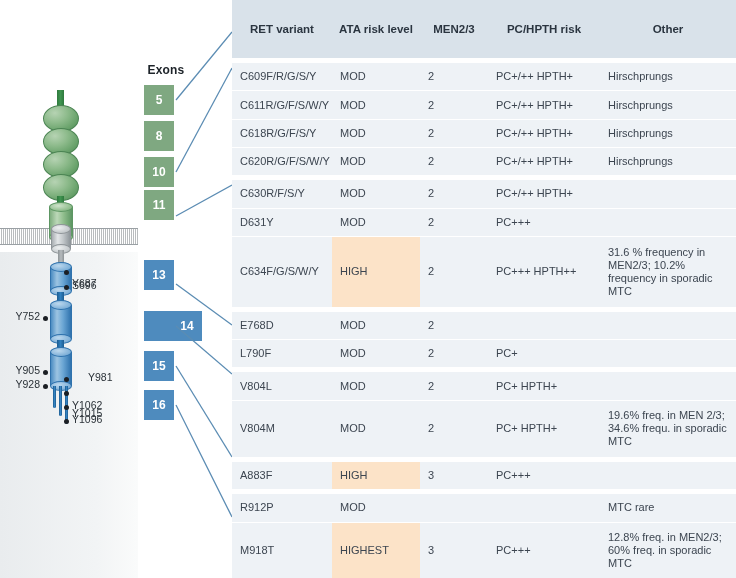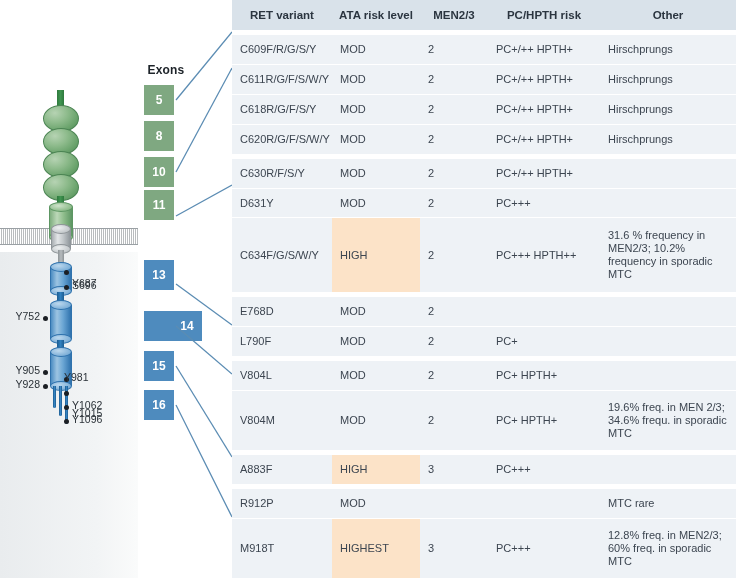--- a/index.html
+++ b/index.html
@@ -84,21 +84,21 @@
   #table col.c0{width:100px;}
   #table col.c1{width:88px;}
   #table col.c2{width:68px;}
   #table col.c3{width:112px;}
   #table col.c4{width:136px;}
 
   #table th{
     background:#d9e2ea;
     font-size:11.5px;font-weight:bold;color:#2b3540;
     text-align:center;
-    padding:9px 6px;
+    padding:23px 6px;
     border:none;
   }
   #table td{
     background:#eef2f6;
     font-size:11px;color:#3c4550;
     padding:6px 8px;
     vertical-align:middle;
     border-top:1px solid #ffffff;
     line-height:13px;
   }
@@ -162,21 +162,21 @@
     <div class="tail" style="left:59px;top:386px;height:30px;"></div>
     <div class="tail" style="left:65px;top:386px;height:38px;"></div>
 
     <div class="resdot" style="left:64px;top:270px;"></div>
     <div class="reslab right" style="left:72px;top:278px;text-align:right;">Y687</div>
 
     <div class="resdot" style="left:64px;top:285px;"></div>
     <div class="reslab right" style="left:72px;top:280px;">S696</div>
 
     <div class="resdot" style="left:64px;top:377px;"></div>
-    <div class="reslab right" style="left:64px;top:372px;">Y981</div>
+    <div class="reslab right" style="left:88px;top:372px;">Y981</div>
 
     <div class="resdot" style="left:64px;top:391px;"></div>
     <div class="reslab right" style="left:72px;top:408px;">Y1015</div>
 
     <div class="resdot" style="left:64px;top:405px;"></div>
     <div class="reslab right" style="left:72px;top:400px;">Y1062</div>
 
     <div class="resdot" style="left:64px;top:419px;"></div>
     <div class="reslab right" style="left:72px;top:414px;">Y1096</div>
 

